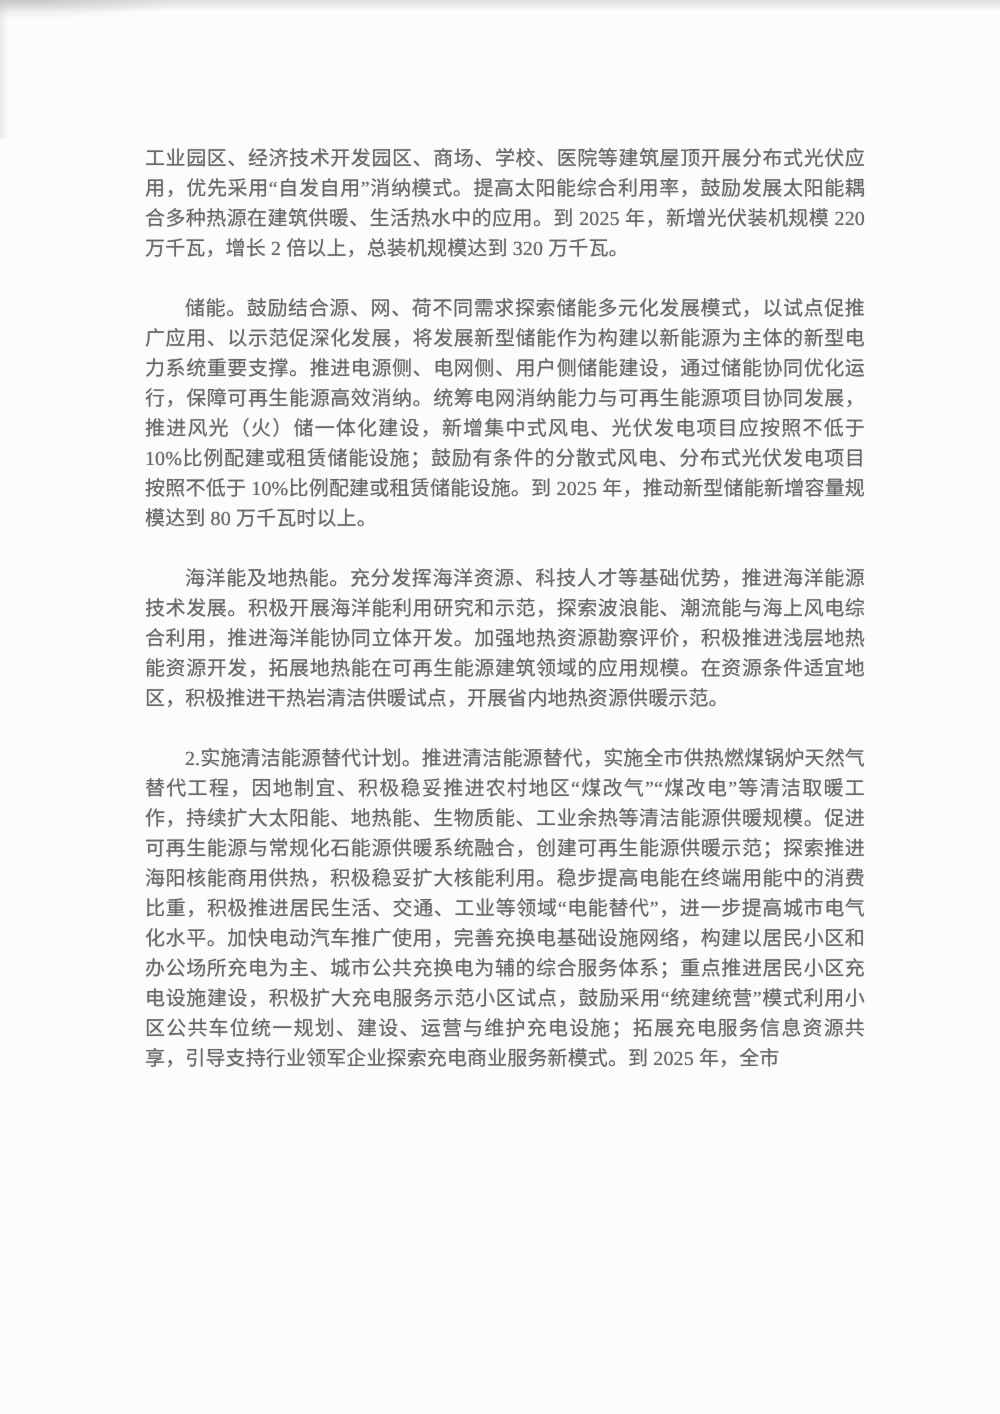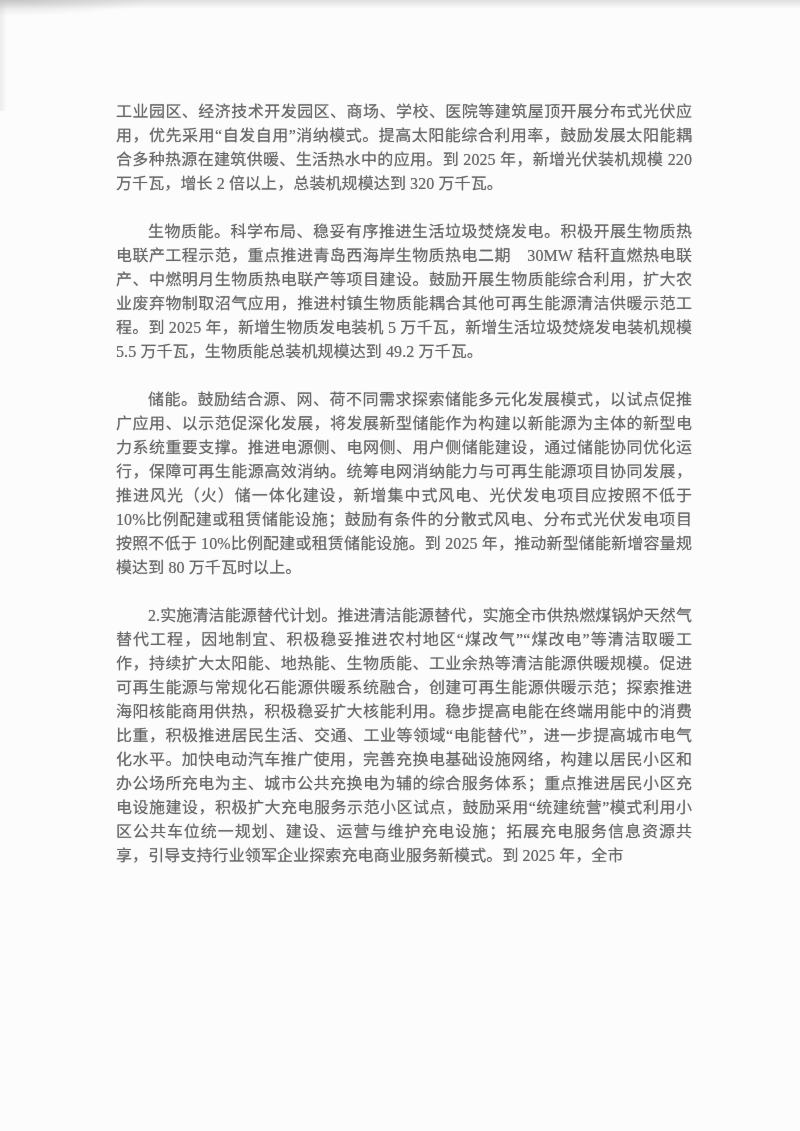--- a/index.html
+++ b/index.html
@@ -53,37 +53,37 @@
     width:576px;
     color:var(--text-color);
     font-size:16px;
     line-height:24px;
     text-align:justify;
     text-justify:inter-ideograph;
     letter-spacing:0.1px;
     text-shadow:0 0 0.9px rgba(118,118,118,0.75);
   }
   .text-block p{
-    margin:0 0 24px 0;
+    margin:16px 0 24px 0;
     text-indent:2em;
   }
   .text-block p.continuation{
     text-indent:0;
   }
   .text-block p:last-child{
     margin-bottom:0;
   }
 </style>
 </head>
 <body>
 
 <div class="page">
   <div class="scan-edge-top"></div>
   <div class="scan-corner-smudge"></div>
   <div class="scan-edge-left"></div>
 
   <div class="text-block">
     <p class="continuation">工业园区、经济技术开发园区、商场、学校、医院等建筑屋顶开展分布式光伏应用，优先采用“自发自用”消纳模式。提高太阳能综合利用率，鼓励发展太阳能耦合多种热源在建筑供暖、生活热水中的应用。到 2025 年，新增光伏装机规模 220 万千瓦，增长 2 倍以上，总装机规模达到 320 万千瓦。</p>
-    <p>生物质能。科学布局、稳妥有序推进生活垃圾焚烧发电。积极开展生物质热电联产工程示范，重点推进青岛西海岸生物质热电二期　30MW 秸秆直燃热电联产、中燃明月生物质热电联产等项目建设。鼓励开展生物质能综合利用，扩大农业废弃物制取沼气应用，推进村镇生物质能耦合其他可再生能源清洁供暖示范工程。到 2025 年，新增生物质发电装机 5 万千瓦，新增生活垃圾焚烧发电装机规模 5.5 万千瓦，生物质能总装机规模达到 49.2 万千瓦。</p>
     <p>储能。鼓励结合源、网、荷不同需求探索储能多元化发展模式，以试点促推广应用、以示范促深化发展，将发展新型储能作为构建以新能源为主体的新型电力系统重要支撑。推进电源侧、电网侧、用户侧储能建设，通过储能协同优化运行，保障可再生能源高效消纳。统筹电网消纳能力与可再生能源项目协同发展，推进风光（火）储一体化建设，新增集中式风电、光伏发电项目应按照不低于10%比例配建或租赁储能设施；鼓励有条件的分散式风电、分布式光伏发电项目按照不低于 10%比例配建或租赁储能设施。到 2025 年，推动新型储能新增容量规模达到 80 万千瓦时以上。</p>
+    <p>海洋能及地热能。充分发挥海洋资源、科技人才等基础优势，推进海洋能源技术发展。积极开展海洋能利用研究和示范，探索波浪能、潮流能与海上风电综合利用，推进海洋能协同立体开发。加强地热资源勘察评价，积极推进浅层地热能资源开发，拓展地热能在可再生能源建筑领域的应用规模。在资源条件适宜地区，积极推进干热岩清洁供暖试点，开展省内地热资源供暖示范。</p>
     <p>2.实施清洁能源替代计划。推进清洁能源替代，实施全市供热燃煤锅炉天然气替代工程，因地制宜、积极稳妥推进农村地区“煤改气”“煤改电”等清洁取暖工作，持续扩大太阳能、地热能、生物质能、工业余热等清洁能源供暖规模。促进可再生能源与常规化石能源供暖系统融合，创建可再生能源供暖示范；探索推进海阳核能商用供热，积极稳妥扩大核能利用。稳步提高电能在终端用能中的消费比重，积极推进居民生活、交通、工业等领域“电能替代”，进一步提高城市电气化水平。加快电动汽车推广使用，完善充换电基础设施网络，构建以居民小区和办公场所充电为主、城市公共充换电为辅的综合服务体系；重点推进居民小区充电设施建设，积极扩大充电服务示范小区试点，鼓励采用“统建统营”模式利用小区公共车位统一规划、建设、运营与维护充电设施；拓展充电服务信息资源共享，引导支持行业领军企业探索充电商业服务新模式。到 2025 年，全市</p>
   </div>
 </div>
 
 </body></html>

